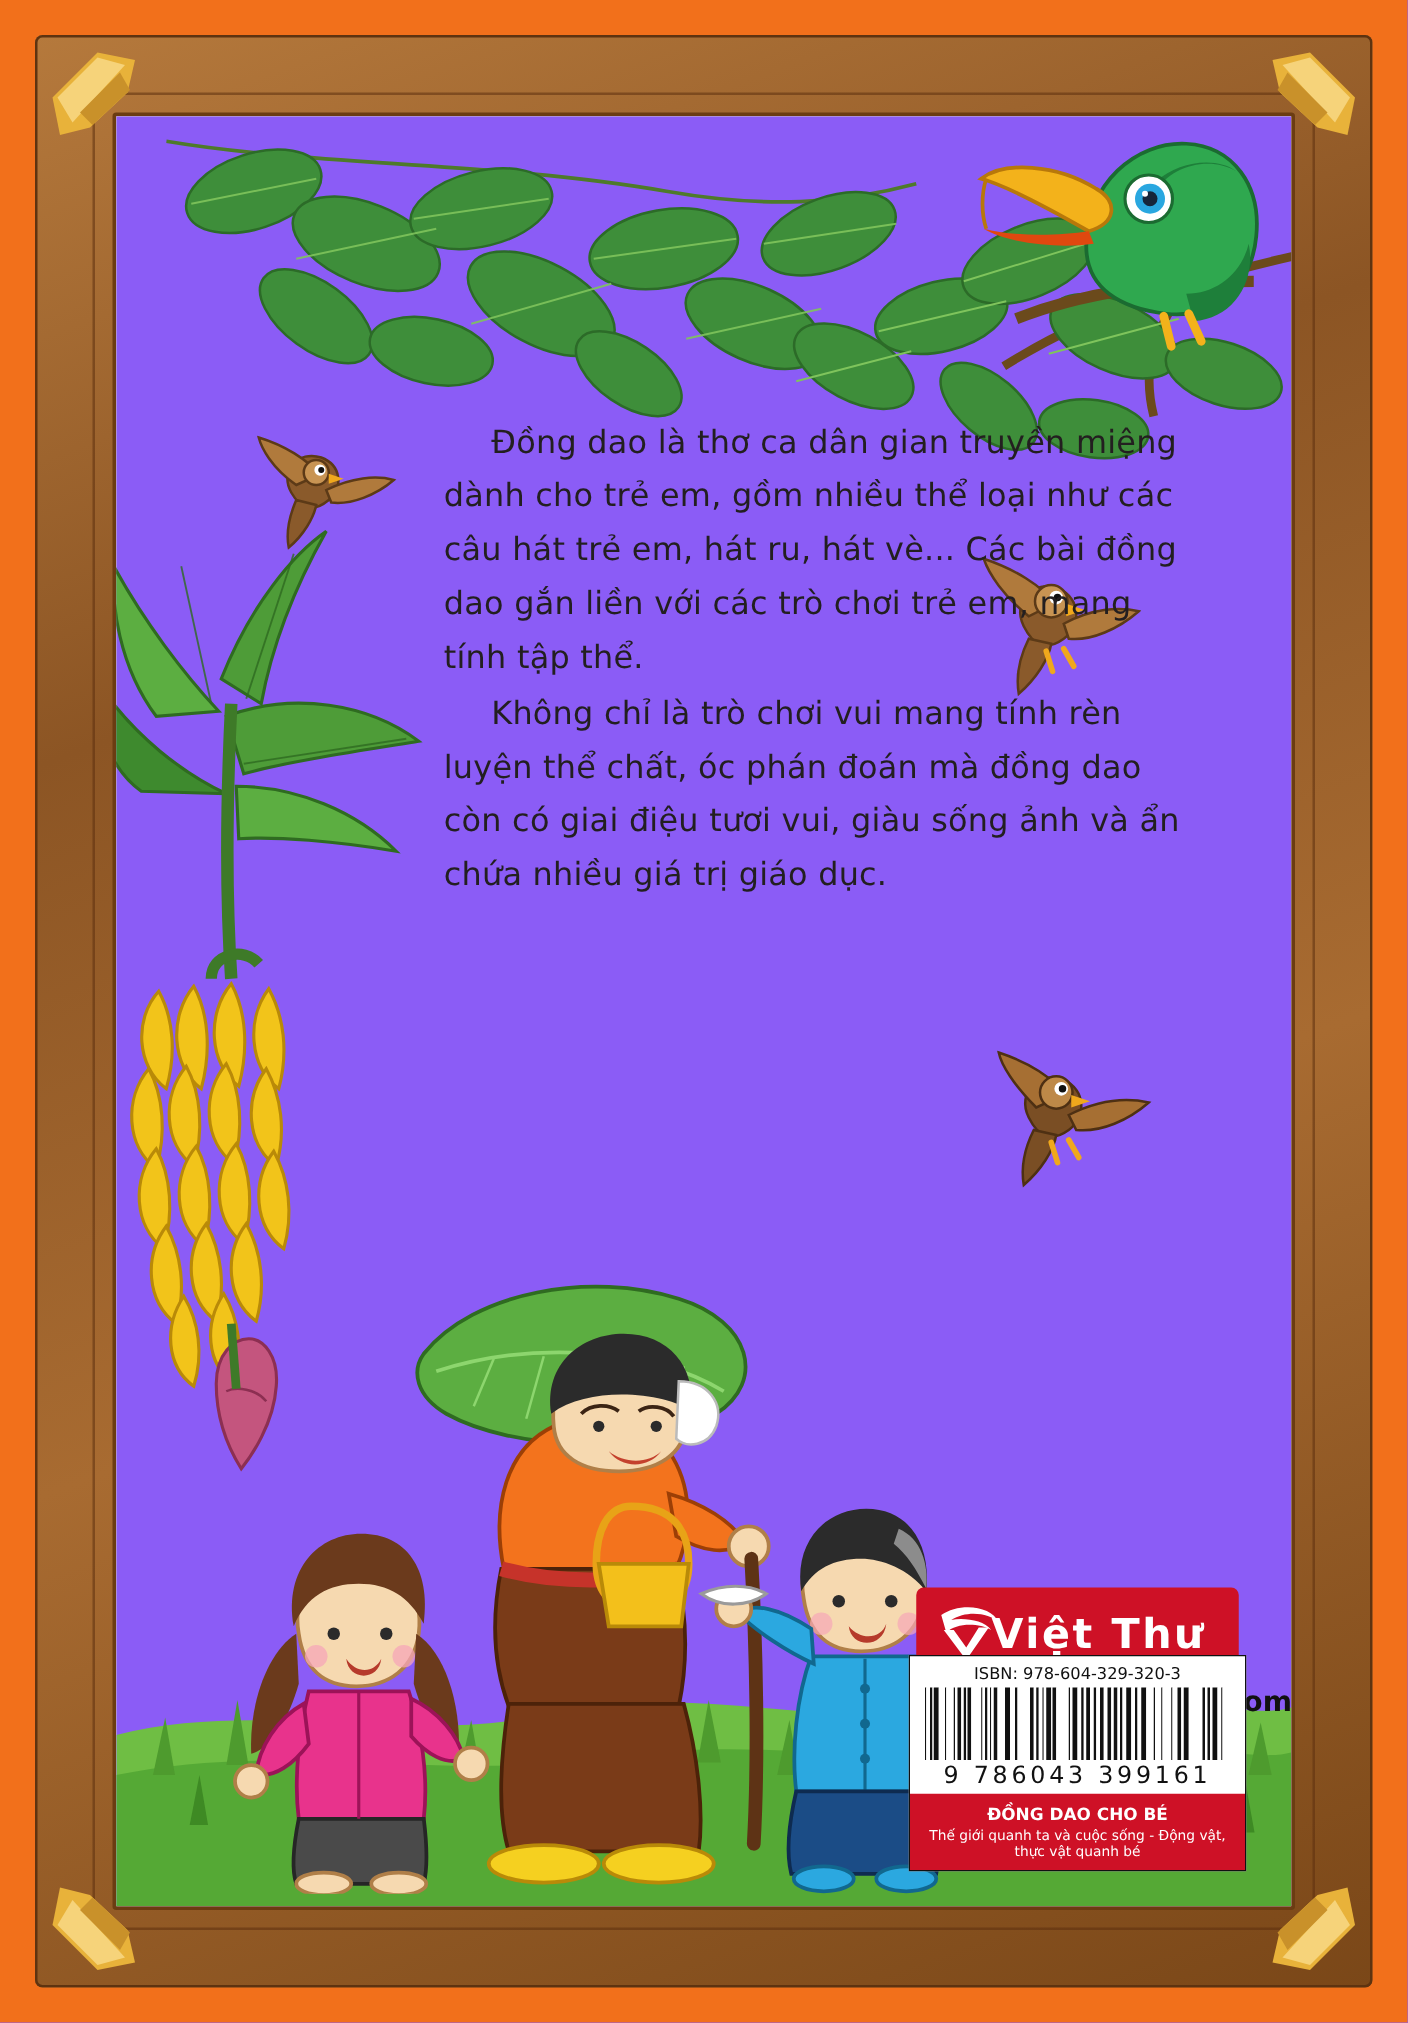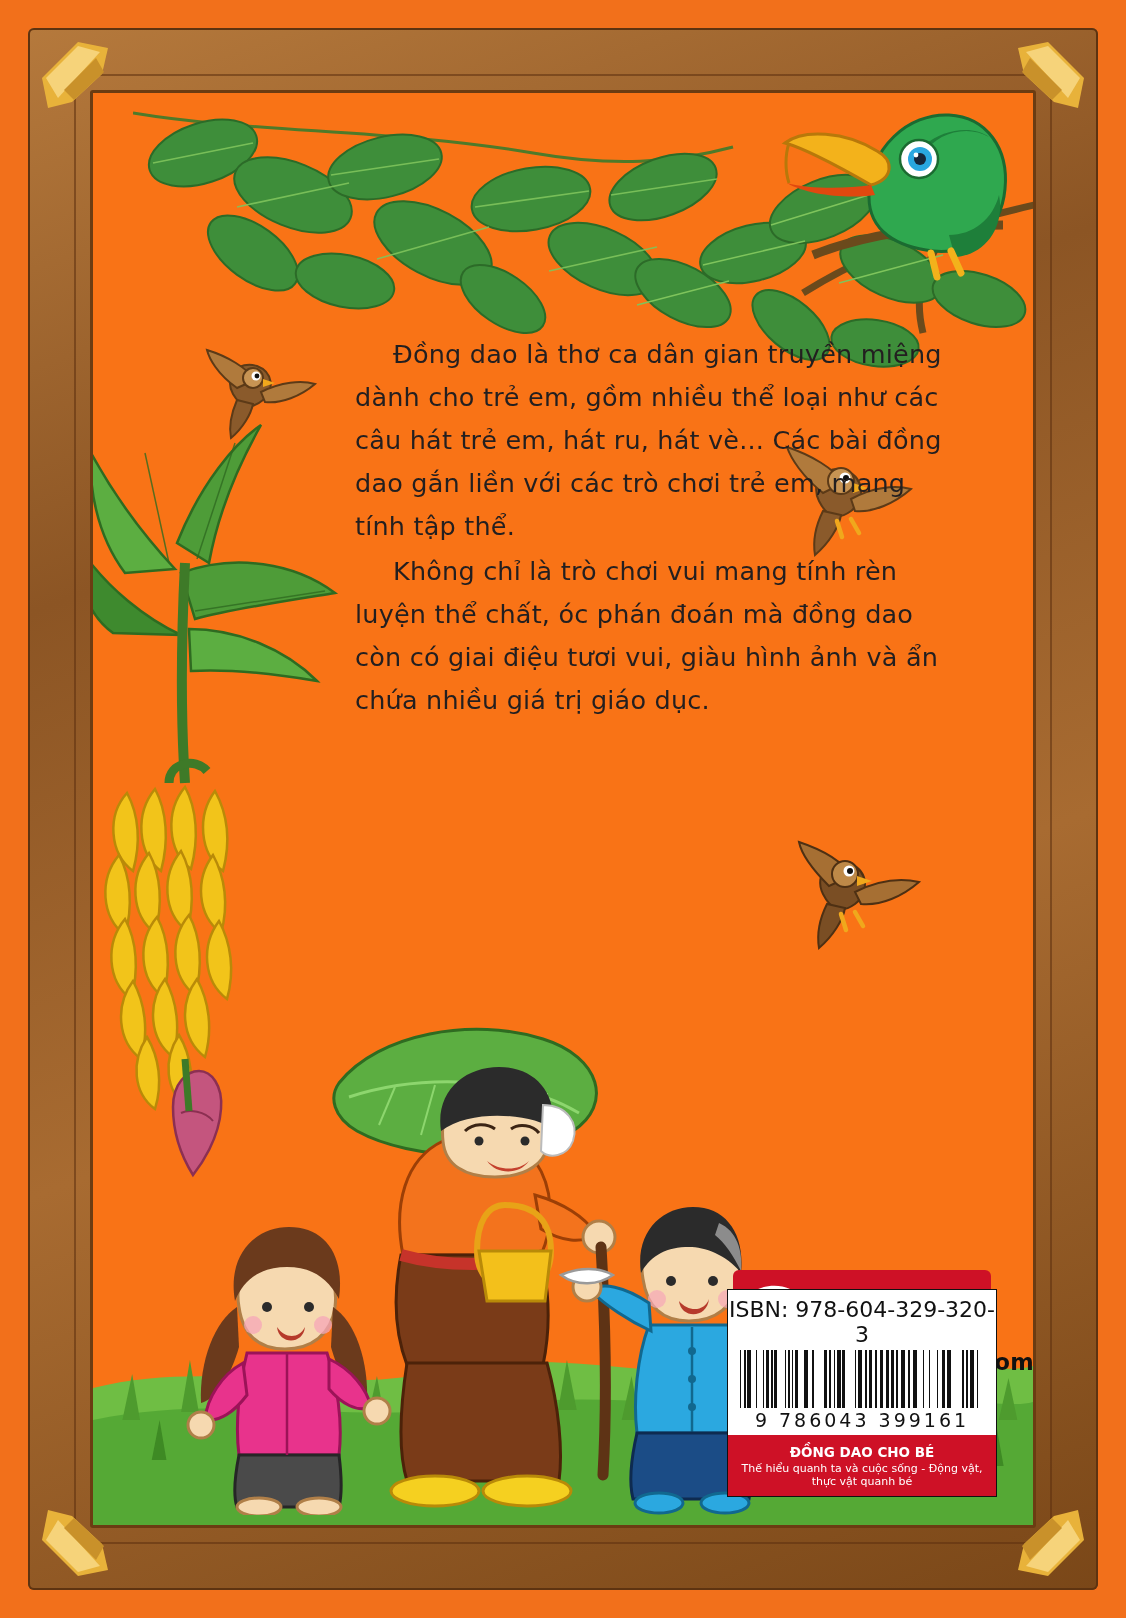--- a/index.html
+++ b/index.html
@@ -34,21 +34,21 @@
   }
   
   .corner{position:absolute;width:74px;height:74px;}
   .corner svg{width:100%;height:100%;display:block;}
   .c-tl{left:10px;top:10px;}
   .c-tr{right:10px;top:10px;transform:scaleX(-1);}
   .c-bl{left:10px;bottom:10px;transform:scaleY(-1);}
   .c-br{right:10px;bottom:10px;transform:scale(-1,-1);}
 
   
-  .canvas{position:absolute;inset:0;background:#f97316;}
+  .canvas{position:absolute;inset:0;background:#8b5cf6;}
 
   
   .grass{
     position:absolute;left:0;right:0;bottom:0;height:255px;
   }
   .grass svg{width:100%;height:100%;display:block;}
 
   
   .text-block{
     position:absolute;left:262px;top:240px;width:600px;
@@ -78,21 +78,21 @@
     text-align:center;font-weight:bold;font-size:22.5px;color:#111;
     margin-top:7px;letter-spacing:.2px;
   }
 
   
   .isbn-box{
     position:absolute;right:36px;bottom:28px;width:268px;
     background:#fff;border:1.5px solid #111;
   }
   .isbn-text{
-    text-align:center;font-size:22px;color:#111;padding:7px 0 3px;
+    text-align:center;font-size:13px;color:#111;padding:7px 0 3px;
     font-family:"DejaVu Sans",sans-serif;
   }
   .barcode{height:58px;margin:0 12px;display:flex;align-items:stretch;gap:0;}
   .barcode span{display:block;}
   .barnum{
     text-align:center;font-size:19px;letter-spacing:3px;color:#111;
     padding:1px 0 4px;font-family:"DejaVu Sans",sans-serif;
   }
   .price-strip{
     background:#CE1126;color:#fff;text-align:center;padding:6px 4px 8px;
@@ -418,21 +418,21 @@
               <circle cx="549" cy="424" r="4" fill="#11688F"></circle>
               <circle cx="549" cy="452" r="4" fill="#11688F"></circle>
             <path d="M494,478 C488,504 486,528 490,544 L606,544 C610,524 608,500 604,478 Z" fill="#1B4C86" stroke="#0E2B50" stroke-width="3"></path>
             <ellipse cx="516" cy="548" rx="24" ry="10" fill="#2BA8E0" stroke="#11688F" stroke-width="3"></ellipse>
             <ellipse cx="582" cy="548" rx="24" ry="10" fill="#2BA8E0" stroke="#11688F" stroke-width="3"></ellipse>
           </svg>
         </div>
 
         <div class="text-block">
           <p>Đồng dao là thơ ca dân gian truyền miệng dành cho trẻ em, gồm nhiều thể loại như các câu hát trẻ em, hát ru, hát vè... Các bài đồng dao gắn liền với các trò chơi trẻ em, mang tính tập thể.</p>
-          <p>Không chỉ là trò chơi vui mang tính rèn luyện thể chất, óc phán đoán mà đồng dao còn có giai điệu tươi vui, giàu hình ảnh và ẩn chứa nhiều giá trị giáo dục.</p>
+          <p>Không chỉ là trò chơi vui mang tính rèn luyện thể chất, óc phán đoán mà đồng dao còn có giai điệu tươi vui, giàu sống ảnh và ẩn chứa nhiều giá trị giáo dục.</p>
         </div>
 
         <div class="pub">
           <div class="pub-logo">
             <svg class="pub-swoosh" viewBox="0 0 56 56">
               <path d="M6,14 C20,4 46,6 52,20 C44,12 26,10 14,18 C24,16 40,18 46,26 C36,20 18,20 10,28 Z" fill="#FFFFFF"></path>
               <path d="M8,26 L26,50 L44,24 L36,24 L26,40 L16,26 Z" fill="#FFFFFF"></path>
             </svg>
             <span class="vt">Việt Thư</span>
           </div>
@@ -555,20 +555,20 @@
               <span style="width: 1px; background: rgb(17, 17, 17);"></span>
               <span style="width: 2px; background: rgb(255, 255, 255);"></span>
               <span style="width: 1px; background: rgb(255, 255, 255);"></span>
               <span style="width: 1px; background: rgb(255, 255, 255);"></span>
               <span style="width: 2px; background: rgb(255, 255, 255);"></span>
               <span style="width: 1px; background: rgb(255, 255, 255);"></span>
             </div>
           <div class="barnum">9 786043 399161</div>
           <div class="price-strip">
             <div class="price-sub1">ĐỒNG DAO CHO BÉ</div>
-            <div class="price-sub2">Thế hiểu quanh ta và cuộc sống - Động vật, thực vật quanh bé</div>
+            <div class="price-sub2">Thế giới quanh ta và cuộc sống - Động vật, thực vật quanh bé</div>
           </div>
         </div>
 
       </div>
     </div>
   </div>
 </div>
 
 </body></html>

